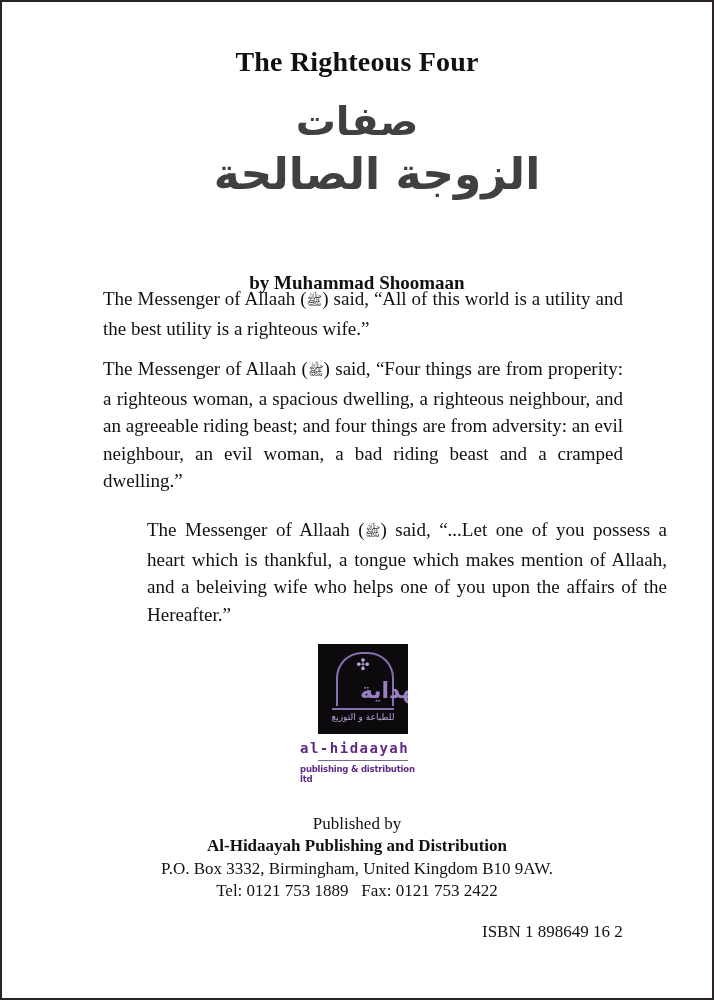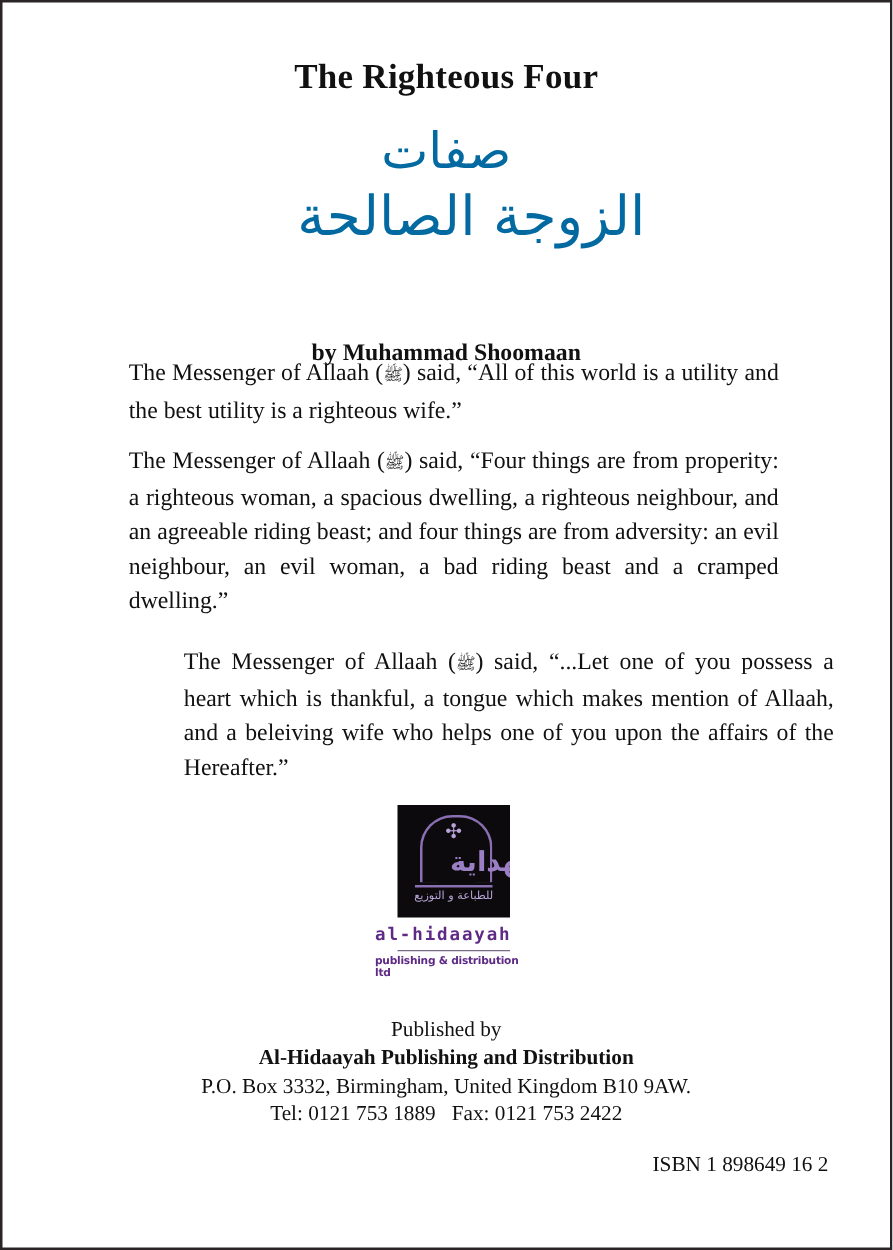--- a/index.html
+++ b/index.html
@@ -12,21 +12,21 @@
   .page {
     position: absolute; left: 0; top: 0; width: 710px; height: 996px;
     border: 2px solid #2a2426; background: #fff;
   }
   .title {
     position: absolute; top: 46px; left: 0; width: 100%; text-align: center;
     font-size: 28px; font-weight: bold; letter-spacing: 0.2px;
   }
   .arabic {
     position: absolute; left: 0; width: 100%; text-align: center; direction: rtl;
-    font-family: "DejaVu Sans", sans-serif; font-weight: normal; color: #0369a1;
+    font-family: "DejaVu Sans", sans-serif; font-weight: bold; color: #404040;
   }
   .ar1 { top: 98px; font-size: 40px; }
   .ar2 { top: 148px; font-size: 44px; padding-left: 20px; }
   .author {
     position: absolute; top: 230px; left: 0; width: 100%; text-align: center;
     font-size: 19px; font-weight: bold; margin-top: 42px;
   }
   .para {
     position: absolute; left: 103px; width: 520px;
     font-size: 19px; line-height: 27.5px; text-align: justify;
@@ -77,21 +77,21 @@
     font-size: 8.5px; letter-spacing: -0.2px;
   }
   .pub {
     position: absolute; left: 0; width: 100%; text-align: center; font-size: 17px;
   }
   .pub1 { top: 814px; }
   .pub2 { top: 836px; font-weight: bold; }
   .pub3 { top: 859px; }
   .pub4 { top: 881px; }
   .isbn {
-    position: absolute; left: 482px; top: 922px; font-size: 17px; margin-left: 40px;
+    position: absolute; left: 482px; top: 922px; font-size: 17px;
   }
 </style>
 </head>
 <body>
 
 <div class="page"></div>
 
 <div class="title">The Righteous Four</div>
 <div class="arabic ar1">صفات</div>
 <div class="arabic ar2">الزوجة الصالحة</div>

